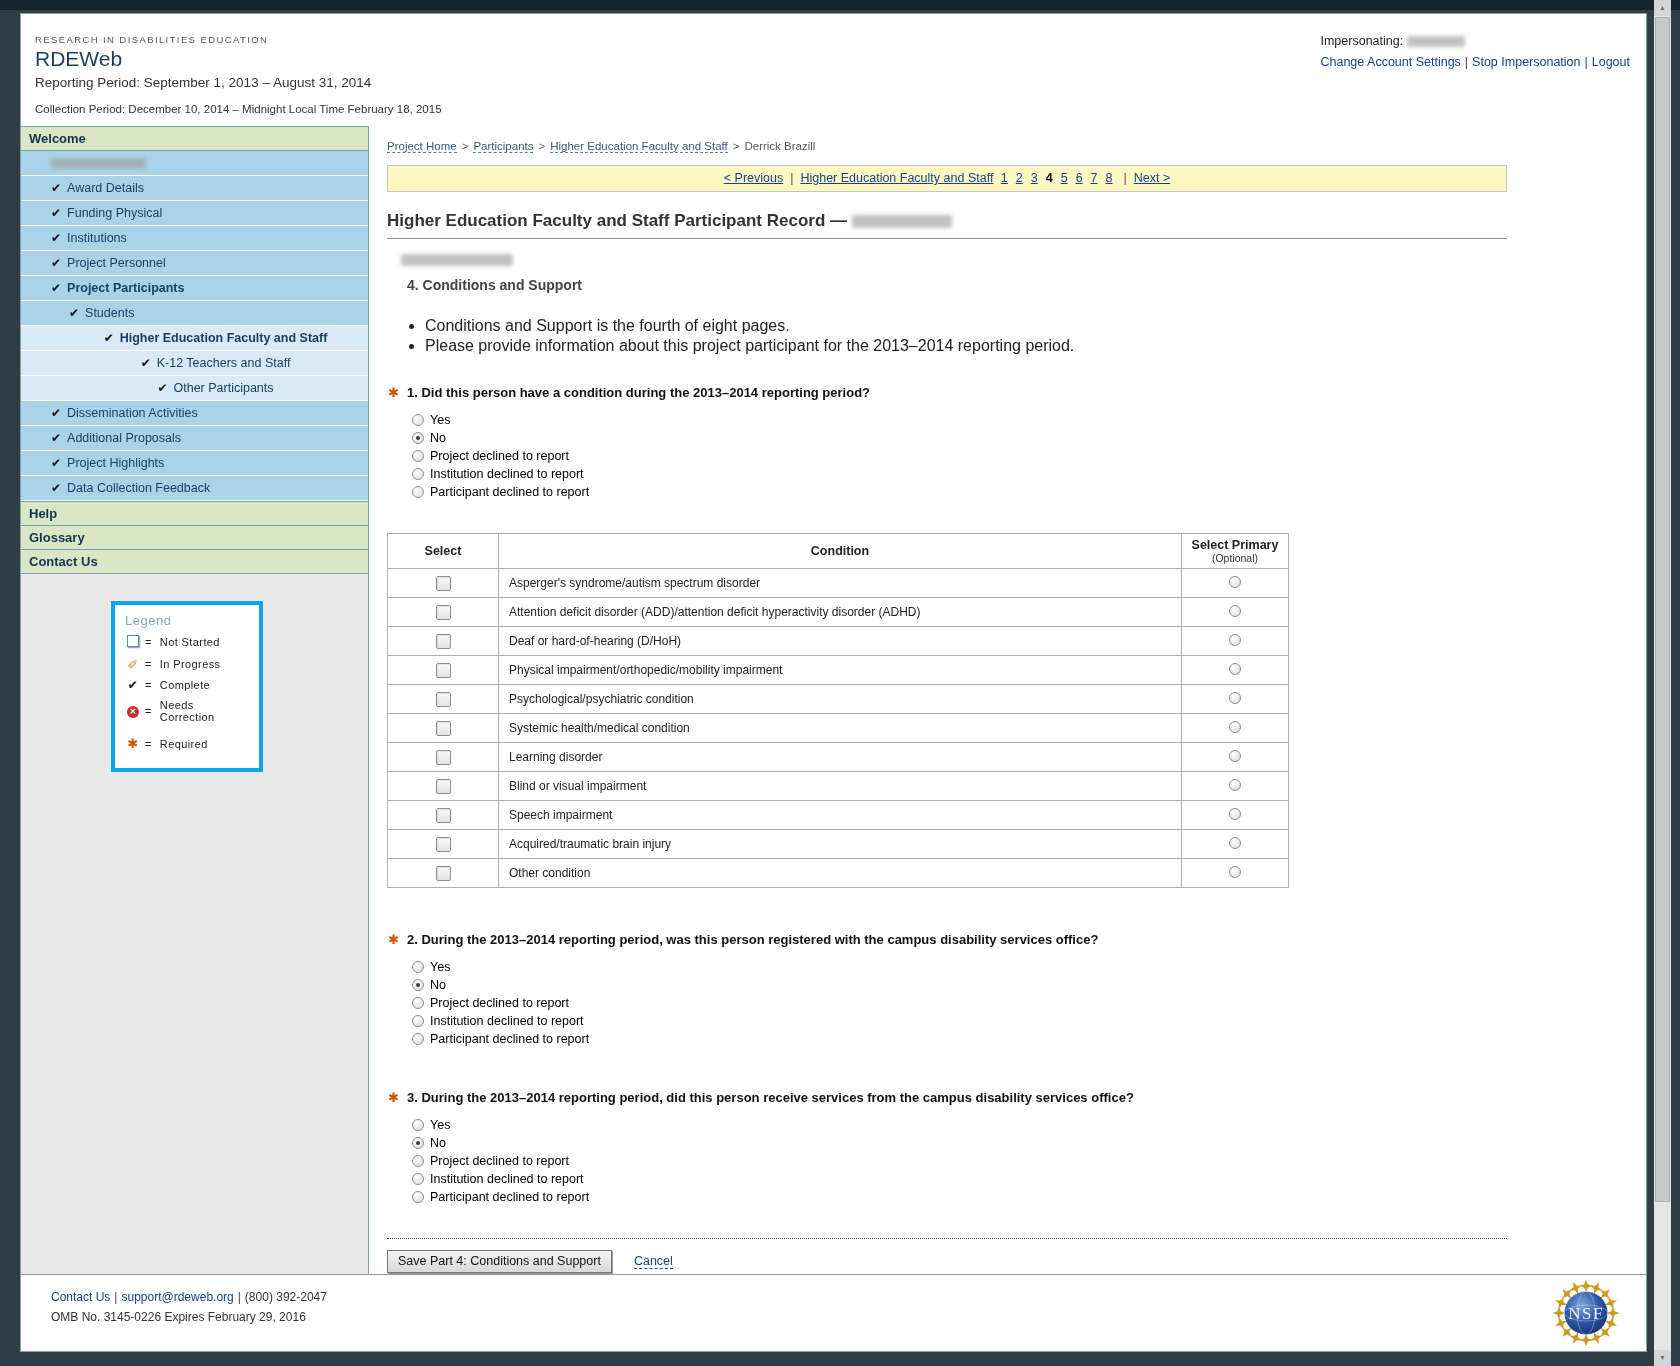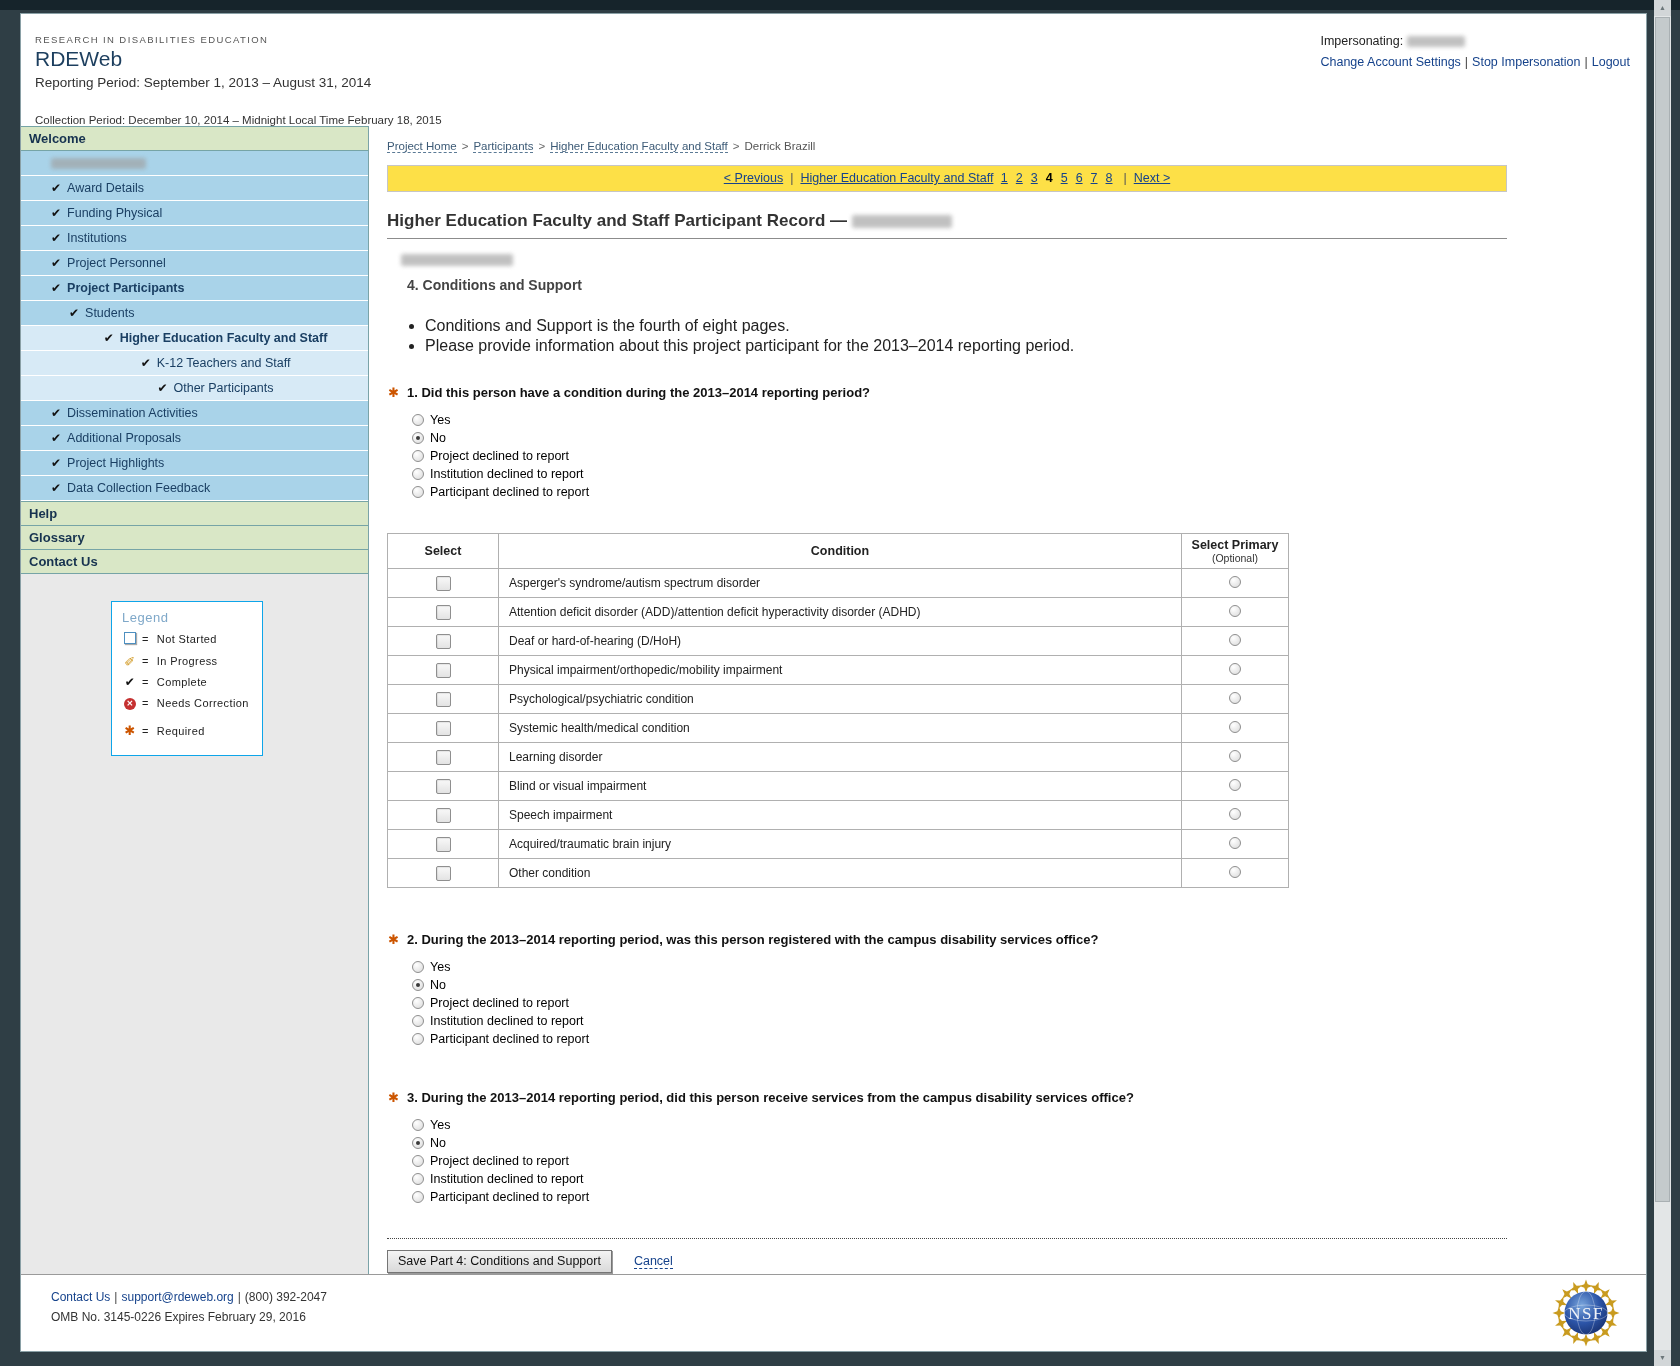--- a/index.html
+++ b/index.html
@@ -15,21 +15,21 @@
 
   
   .page{position:absolute;left:20px;top:13px;width:1627px;height:1339px;background:#fff;border:1px solid #8aa0a6;box-sizing:border-box;display:flex;flex-direction:column;}
 
   
   .hdr{position:relative;height:112px;flex:none;}
   .hdr-left{position:absolute;left:14px;top:20px;}
   .org{font-size:9.5px;color:#555;letter-spacing:1.4px;}
   .app{font-size:21px;color:#1c3e5e;margin-top:2px;}
   .reporting{font-size:13.5px;color:#333;margin-top:4px;}
-  .collection{font-size:11.5px;color:#333;margin-top:24px;}
+  .collection{font-size:11.5px;color:#333;margin-top:13px;}
   .hdr-right{position:absolute;right:16px;top:20px;text-align:left;font-size:12.5px;color:#222;}
   .acct-links{margin-top:7px;}
   .acct-links a{color:#15428b;text-decoration:none;}
   .sep{color:#444;margin:0 4px;}
 
   
   .redact{display:inline-block;height:12px;border-radius:2px;background:#9f9f9f;filter:blur(2px);opacity:.65;vertical-align:middle;}
 
   
   .body-row{flex:1;display:flex;min-height:0;}
@@ -37,41 +37,41 @@
   
   .sidebar{width:347px;flex:none;border-right:1px solid #7aa3a8;display:flex;flex-direction:column;background:#e9e9e9;}
   .side-head{background:#d9e7c6;border-top:1px solid #76a4a6;border-bottom:1px solid #76a4a6;color:#16324f;font-weight:bold;font-size:13px;padding:4px 8px;margin-top:-1px;}
   .side-head:first-child{margin-top:0;}
   .side-item{background:#a9d3e9;border-bottom:1px solid #fff;padding:5px 6px 5px 30px;font-size:12.5px;color:#1a3f63;cursor:pointer;}
   .side-item.sub{padding-left:48px;}
   .side-item.light{background:#d7eaf6;text-align:center;}
   .side-item.bold .side-label{font-weight:bold;}
   .check{color:#111;margin-right:6px;font-size:12px;}
   .side-gray{flex:1;background:#e9e9e9;position:relative;}
-  .legend{position:absolute;left:90px;top:27px;width:152px;box-sizing:border-box;background:#fff;border:1px solid #0ea5e9;padding:8px 10px 10px 10px;}
+  .legend{position:absolute;left:90px;top:27px;width:152px;box-sizing:border-box;background:#fff;border:4px solid #0ea5e9;padding:8px 10px 10px 10px;}
   .lg-title{color:#7fa8c9;font-size:13px;margin-bottom:4px;letter-spacing:.5px;}
   .lg-row{display:flex;align-items:center;font-size:11px;color:#222;margin:7px 0;letter-spacing:.4px;}
   .lg-row.gap{margin-top:13px;}
   .lg-icon{width:16px;margin-right:4px;text-align:center;flex:none;}
   .lg-eq{margin-right:8px;}
   .lg-box{display:inline-block;width:10px;height:10px;border:1px solid #4d8fc0;background:#fff;box-shadow:1px 1px 1px #aaa;}
   .lg-pencil{color:#cf9418;font-size:13px;display:inline-block;transform:scaleY(-1);}
   .lg-check{color:#111;font-size:12px;}
   .lg-err{display:inline-block;width:12px;height:12px;border-radius:50%;background:#c53030;color:#fff;font-size:8px;line-height:12px;text-align:center;font-weight:bold;}
   .lg-req{color:#cc5500;font-size:13px;}
 
   
   .main{flex:1;padding:14px 0 0 18px;min-width:0;}
   .content{width:1120px;}
   .breadcrumb{font-size:11.5px;color:#666;margin-bottom:13px;}
   .bc-link{color:#3c5a76;text-decoration:none;border-bottom:1px dashed #5b7a95;cursor:pointer;}
   .bc-sep{margin:0 5px;color:#666;}
   .bc-current{color:#555;}
 
-  .pager{width:1120px;box-sizing:border-box;border:1px solid #c6c6c6;background:#fde047;padding:5px 0 6px 0;text-align:center;font-size:12.5px;color:#444;margin-bottom:19px;}
+  .pager{width:1120px;box-sizing:border-box;border:1px solid #c6c6c6;background:#fef9c3;padding:5px 0 6px 0;text-align:center;font-size:12.5px;color:#444;margin-bottom:19px;}
   .pager a{color:#15428b;text-decoration:underline;cursor:pointer;}
   .pager .pg{margin:0 4px;}
   .page-current{font-weight:bold;color:#000;margin:0 4px;}
   .pager .psep{margin:0 7px;color:#555;}
 
   .page-title{font-size:17px;font-weight:bold;color:#333;padding-bottom:7px;border-bottom:1px solid #8c8c8c;width:1120px;}
   .name-line{margin:11px 0 0 14px;}
   .section-heading{margin:9px 0 1px 20px;font-size:14px;font-weight:bold;color:#444;}
   .bullets{margin:24px 0 0 22px;padding-left:16px;font-size:16px;color:#222;}
   .bullets li{margin:2px 0;}

